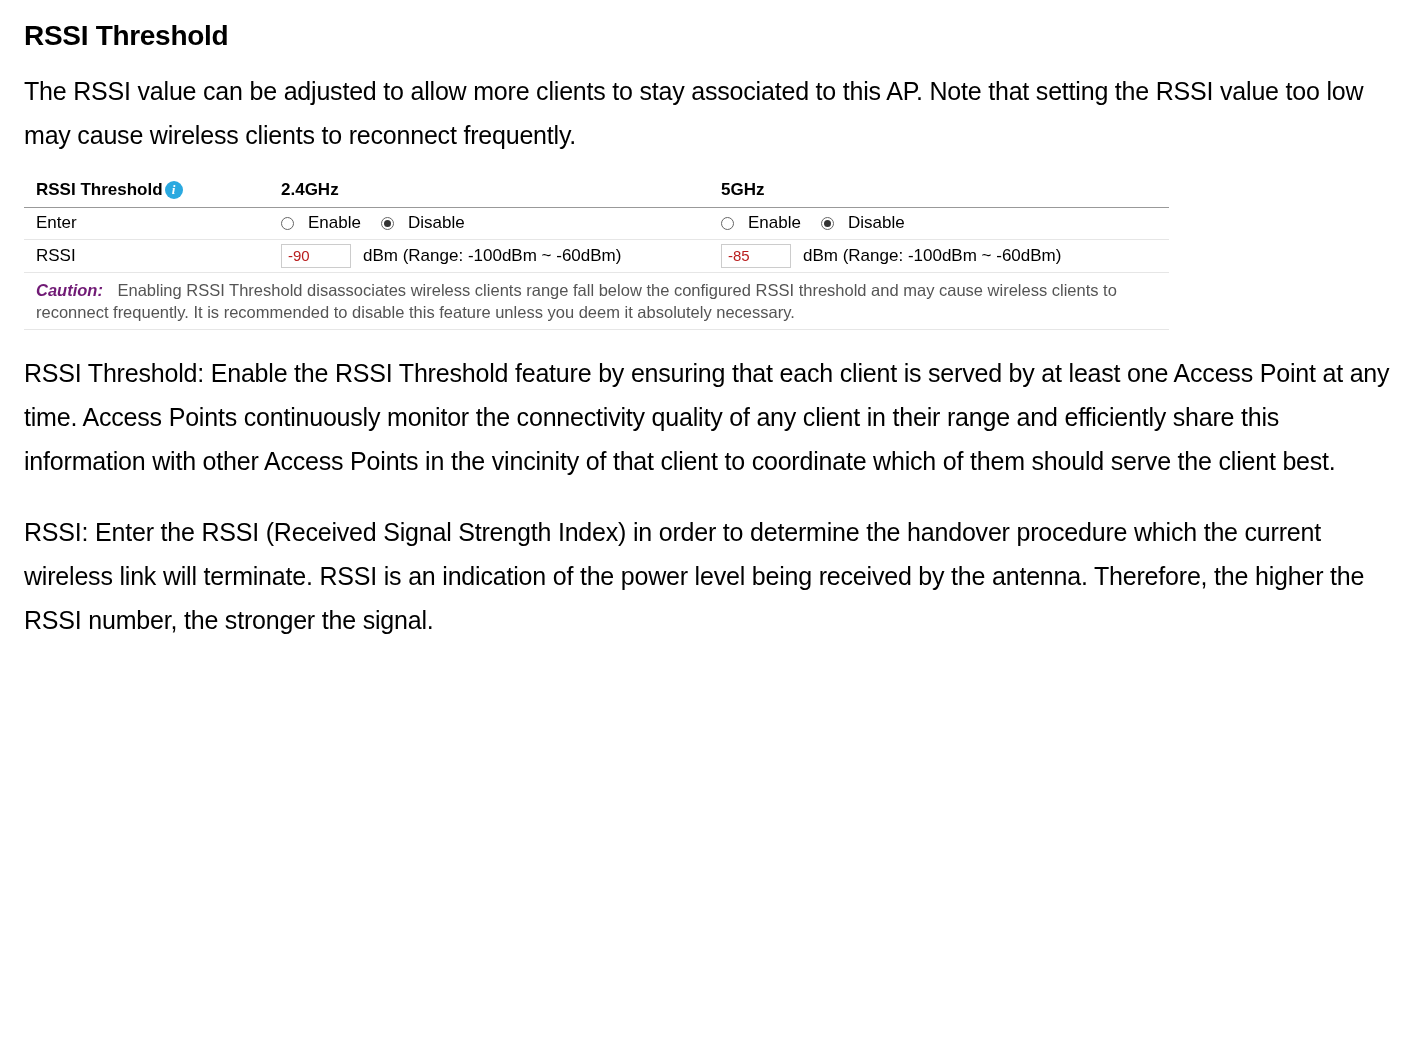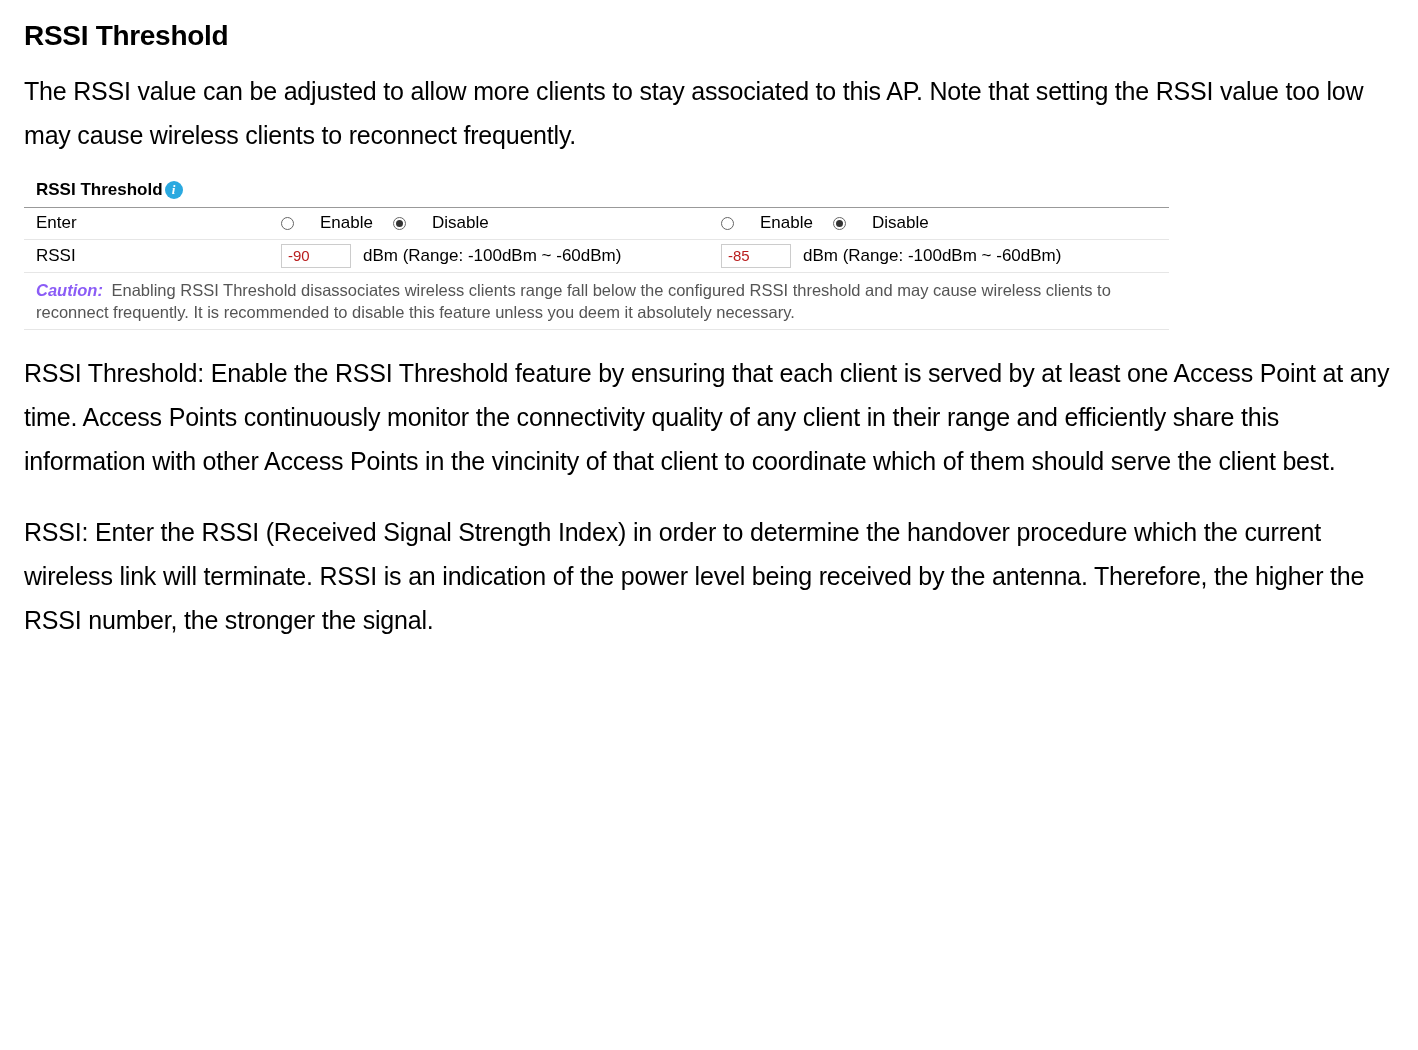--- a/index.html
+++ b/index.html
@@ -72,43 +72,43 @@
     background: #fff;
   }
   .radio.checked::after {
     content: "";
     position: absolute;
     top: 2px; left: 2px;
     width: 7px; height: 7px;
     background: #333;
     border-radius: 50%;
   }
-  .radio-label { margin: 0 16px 0 22px; }
+  .radio-label { margin: 0 16px 0 10px; }
   .num-input {
     width: 70px;
     height: 24px;
     border: 1px solid #ccc;
     padding: 2px 6px;
     font-size: 15px;
     color: #b91c1c;
     background: #fff;
     margin-right: 8px;
   }
   .caution-row {
     padding: 6px 12px 6px 12px;
     font-size: 16.5px;
     color: #555;
     line-height: 1.35;
     border-bottom: 1px solid #e6e6e6;
   }
   .caution-label {
-    color: #8b5cf6;
+    color: #701a75;
     font-weight: 700;
     font-style: italic;
-    margin-right: 4px;
+    margin-right: 10px;
   }
   .page-number {
     text-align: center;
     font-family: Liberation Sans, sans-serif;
     font-size: 16px;
     margin-top: 410px;
   }
 </style>
 </head>
 <body>
@@ -117,20 +117,22 @@
 
 <p class="intro">The RSSI value can be adjusted to allow more clients to stay associated to this AP. Note that setting the RSSI value too low may cause wireless clients to reconnect frequently.</p>
 
 <div class="config-panel">
 
   <div class="row header">
     <div class="col-label">
       <span>RSSI Threshold</span>
       <span class="info-icon">i</span>
     </div>
+    <div class="col-24">2.4GHz</div>
+    <div class="col-5">5GHz</div>
   </div>
 
   <div class="row">
     <div class="col-label">Enter</div>
     <div class="col-24">
       <span class="radio"></span>
       <span class="radio-label">Enable</span>
       <span class="radio checked"></span>
       <span class="radio-label">Disable</span>
     </div>

